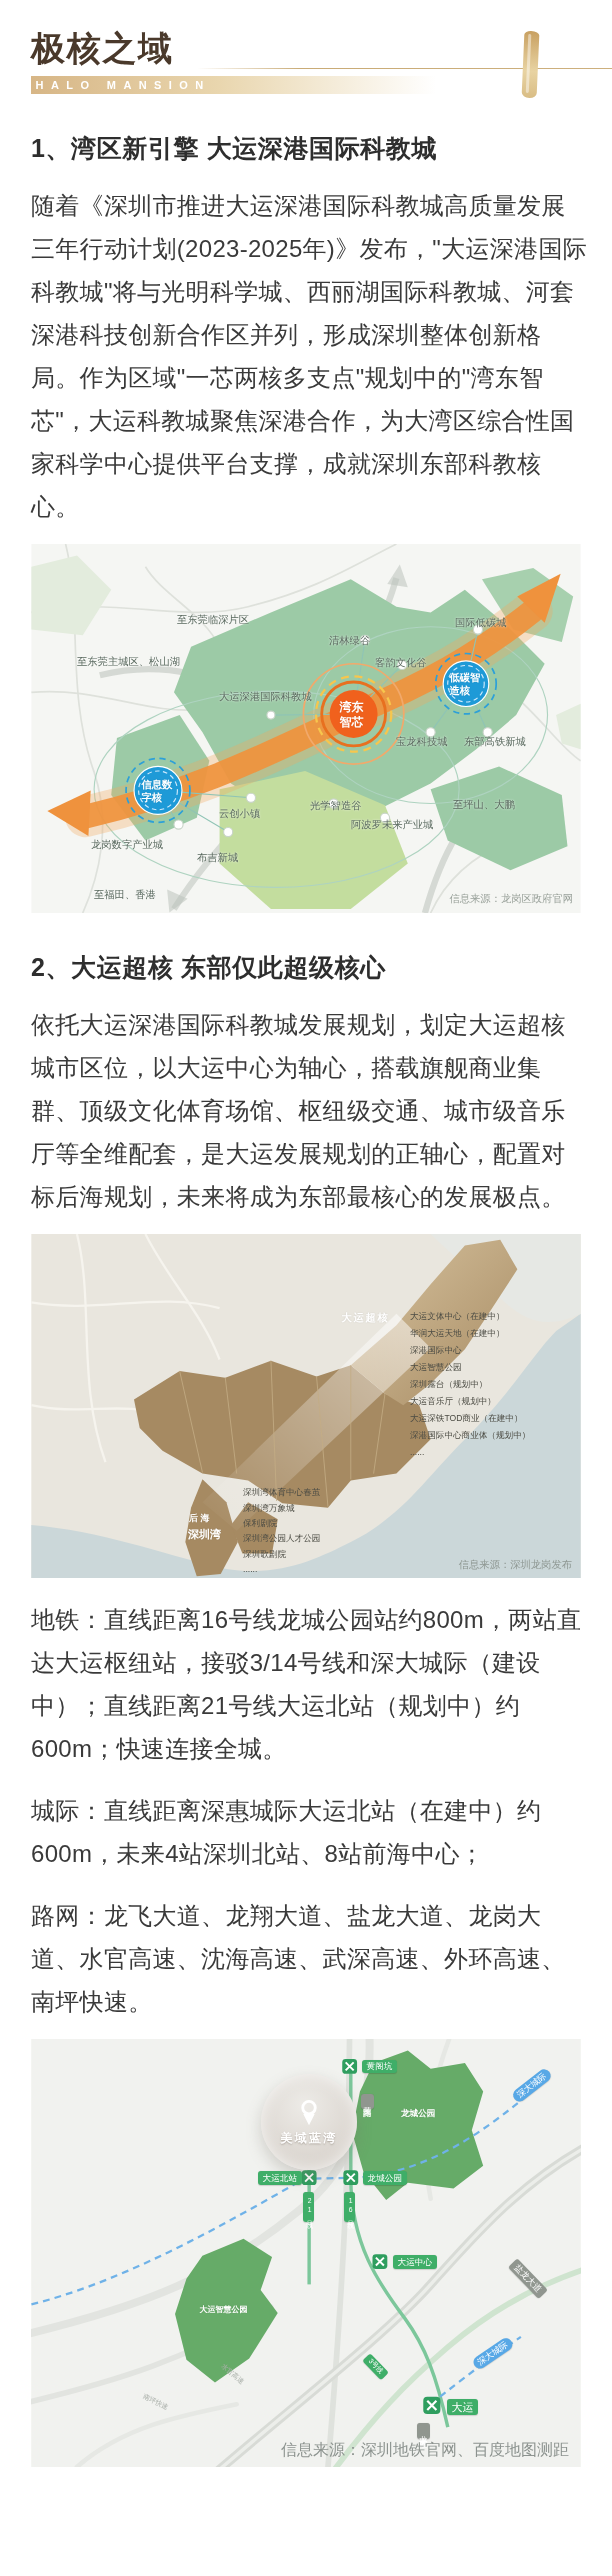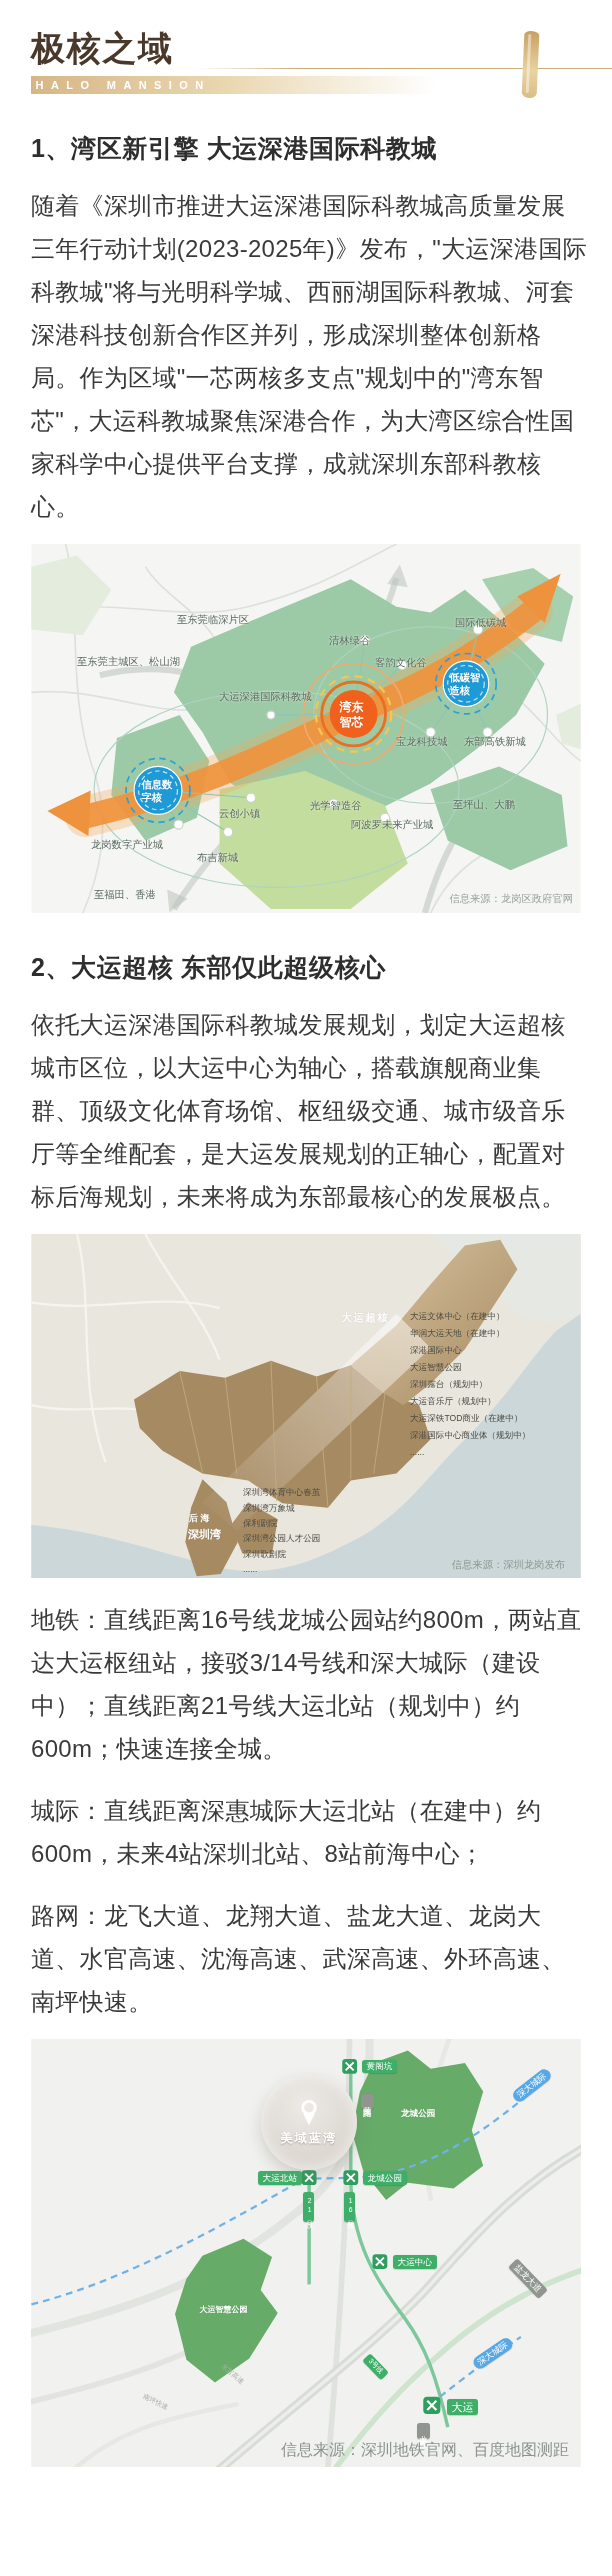--- a/index.html
+++ b/index.html
@@ -234,21 +234,21 @@
       <span class="corelbl" style="left:178px;top:284px;font-size:9px;width:40px">后 海</span>
       <span class="corelbl" style="left:177px;top:301px;font-size:11px;width:40px">深圳湾</span>
       <div class="list2b" style="left:212px;top:251px">
         <div>深圳湾体育中心春茧</div>
         <div>深圳湾万象城</div>
         <div>保利剧院</div>
         <div>深圳湾公园人才公园</div>
         <div>深圳歌剧院</div>
         <div>......</div>
       </div>
-      <span class="cap" style="right:16px;bottom:5.7px;color:#8f9893">信息来源：深圳龙岗发布</span>
+      <span class="cap" style="right:9px;bottom:5.7px;color:#8f9893">信息来源：深圳龙岗发布</span>
     </div>
 
     <p class="body">地铁：直线距离16号线龙城公园站约800m，两站直达大运枢纽站，接驳3/14号线和深大城际（建设中）；直线距离21号线大运北站（规划中）约600m；快速连接全城。</p>
     <p class="body">城际：直线距离深惠城际大运北站（在建中）约600m，未来4站深圳北站、8站前海中心；</p>
     <p class="body">路网：龙飞大道、龙翔大道、盐龙大道、龙岗大道、水官高速、沈海高速、武深高速、外环高速、南坪快速。</p>
 
     <div class="map" style="height:428px">
       <svg class="art" width="550" height="428" viewBox="0 0 963 750">
         <rect width="963" height="750" fill="#f1f2ef"></rect>
 

